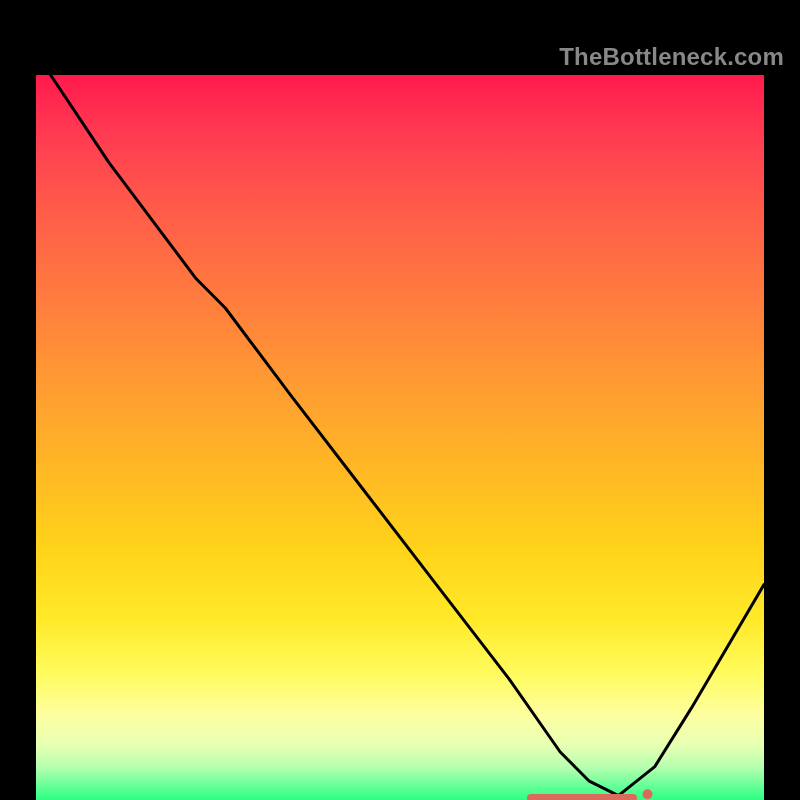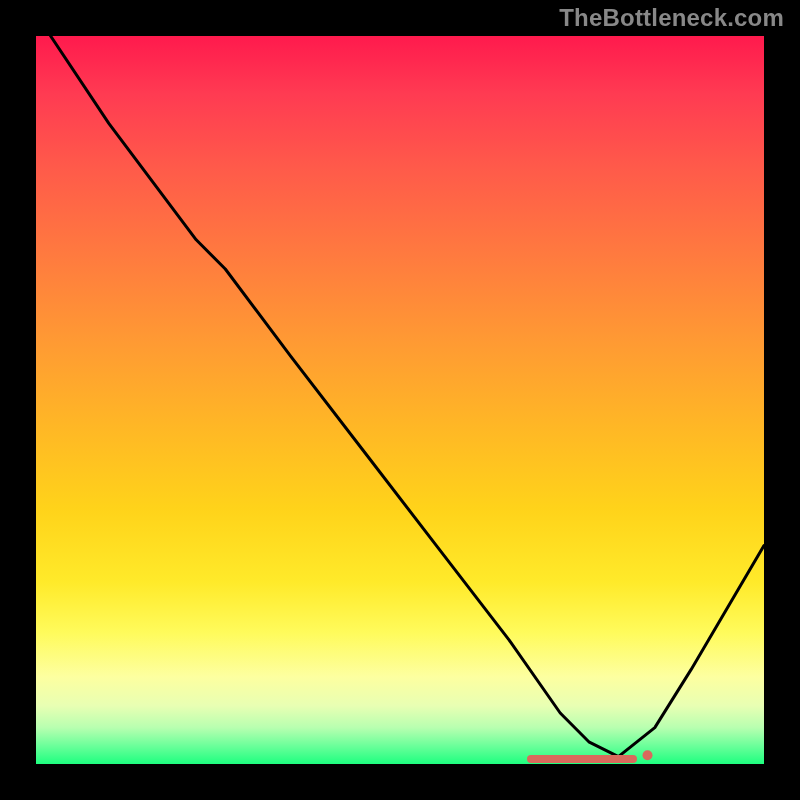--- a/index.html
+++ b/index.html
@@ -8,20 +8,21 @@
     width: 800px;
     height: 800px;
     background: #000;
     font-family: Arial, Helvetica, sans-serif;
     overflow: hidden;
   }
   .wrap {
     position: relative;
     width: 800px;
     height: 620px;
+    margin-top: 39px;
   }
   .watermark {
     position: absolute;
     top: 4px;
     right: 16px;
     font-size: 24px;
     font-weight: bold;
     color: #888;
     letter-spacing: 0.2px;
   }

